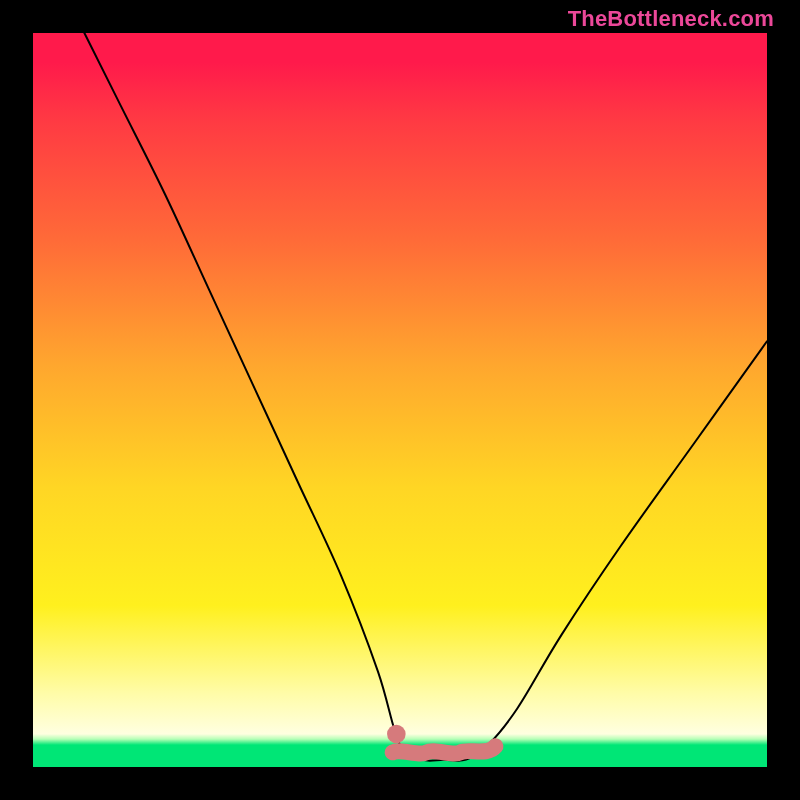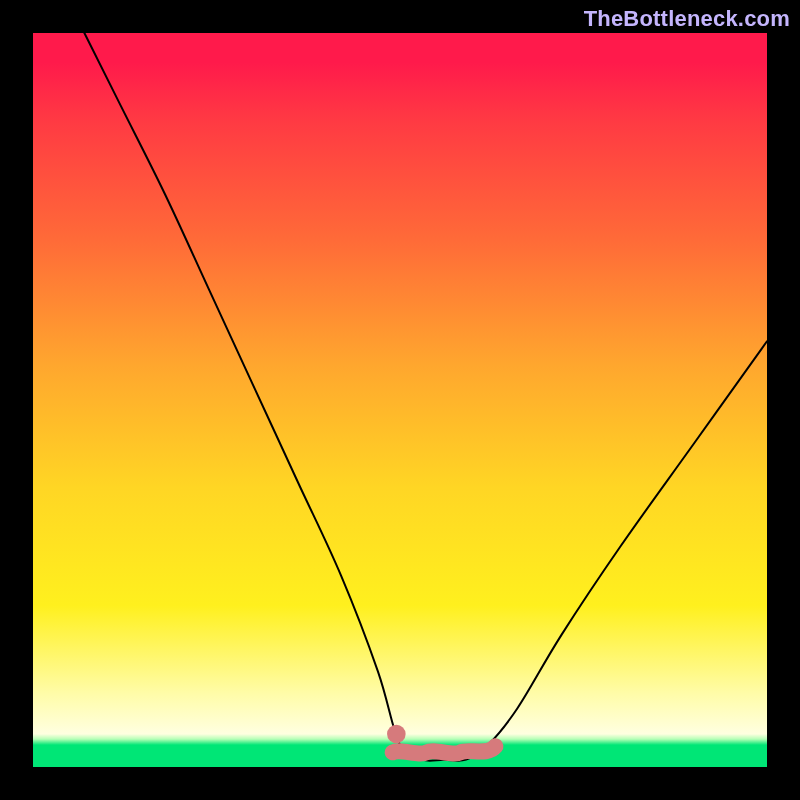--- a/index.html
+++ b/index.html
@@ -37,22 +37,22 @@
         #fffca8 90%,
         #ffffe0 95.5%,
         #b6ffb6 96.2%,
         #00e676 97%,
         #00e676 100%
       );
   }
   .watermark {
     position: absolute;
     top: 6px;
-    right: 10px;
-    color: #c4b5fd;
+    right: 26px;
+    color: #ec4899;
     font-size: 22px;
     font-weight: 600;
     letter-spacing: 0.2px;
     user-select: none;
   }
   svg.overlay {
     position: absolute;
     left: 0;
     top: 0;
     width: 734px;

